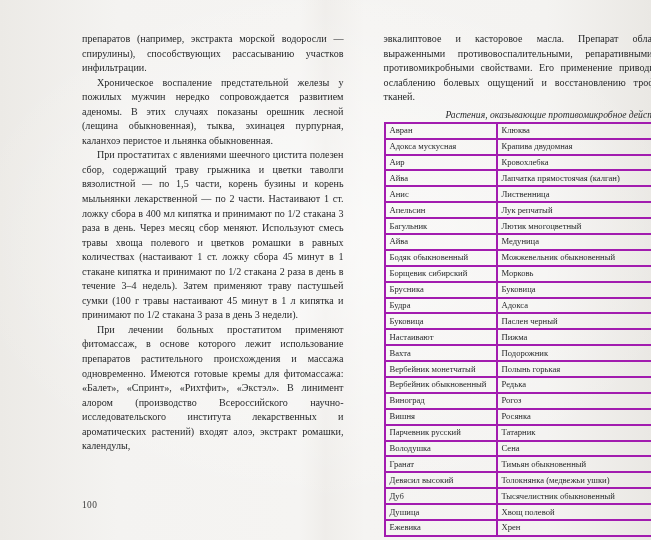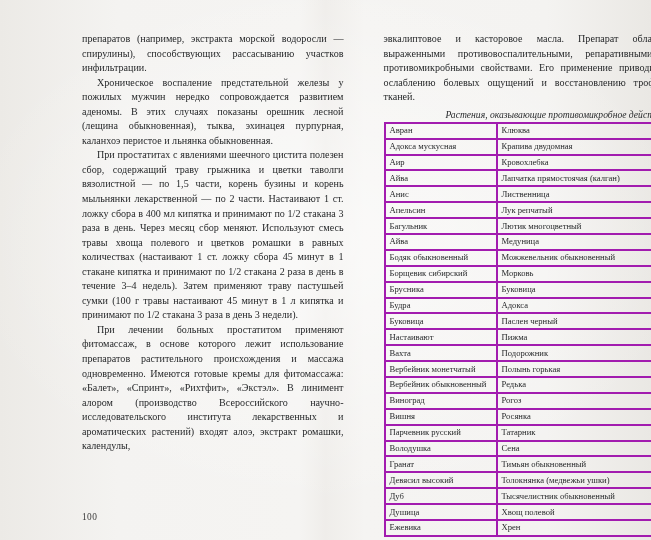--- a/index.html
+++ b/index.html
@@ -81,21 +81,21 @@
     vertical-align: middle;
     white-space: nowrap;
     overflow: hidden;
     margin-top: 32px;
   }
   table.plants col.c1 { width: 112px; }
   table.plants col.c2 { width: 173px; }
 
   .folio {
     position: absolute;
-    bottom: 18px;
+    bottom: 30px;
     font-size: 9.4px;
     color: #3a3a3a;
     letter-spacing: 0.4px;
   }
   .folio-left  { left: 42px; }
   .folio-right { right: 24px; font-weight: bold; }
 </style>
 </head>
 <body>
 

